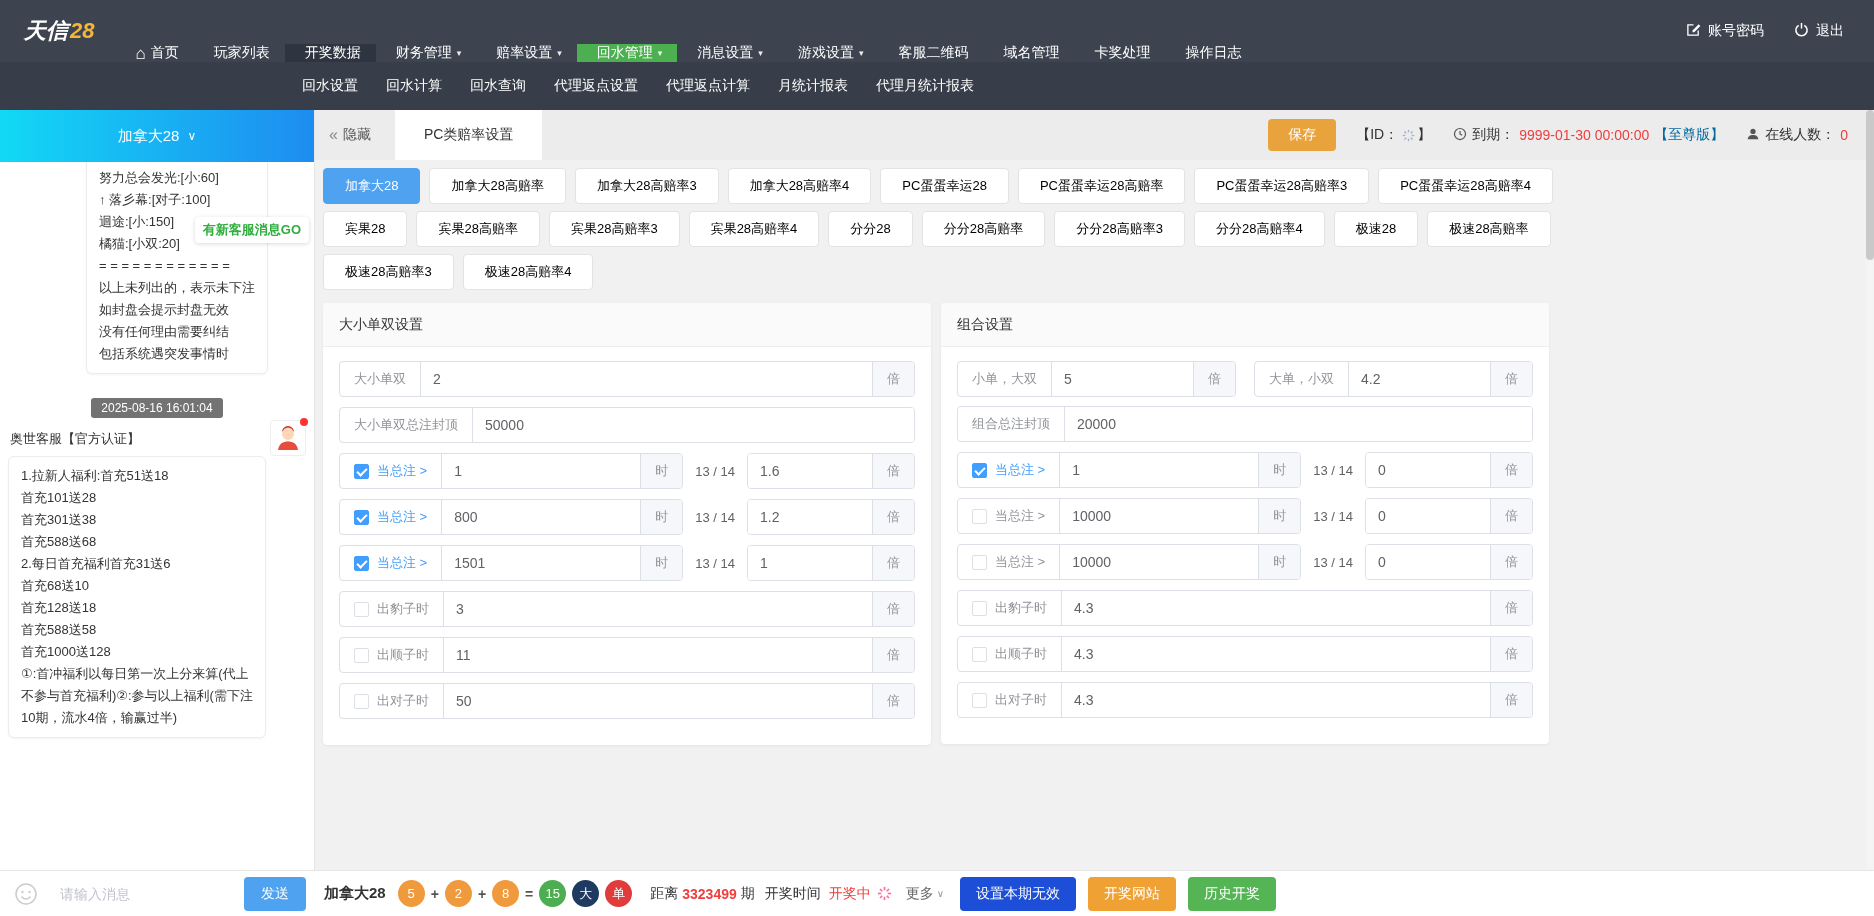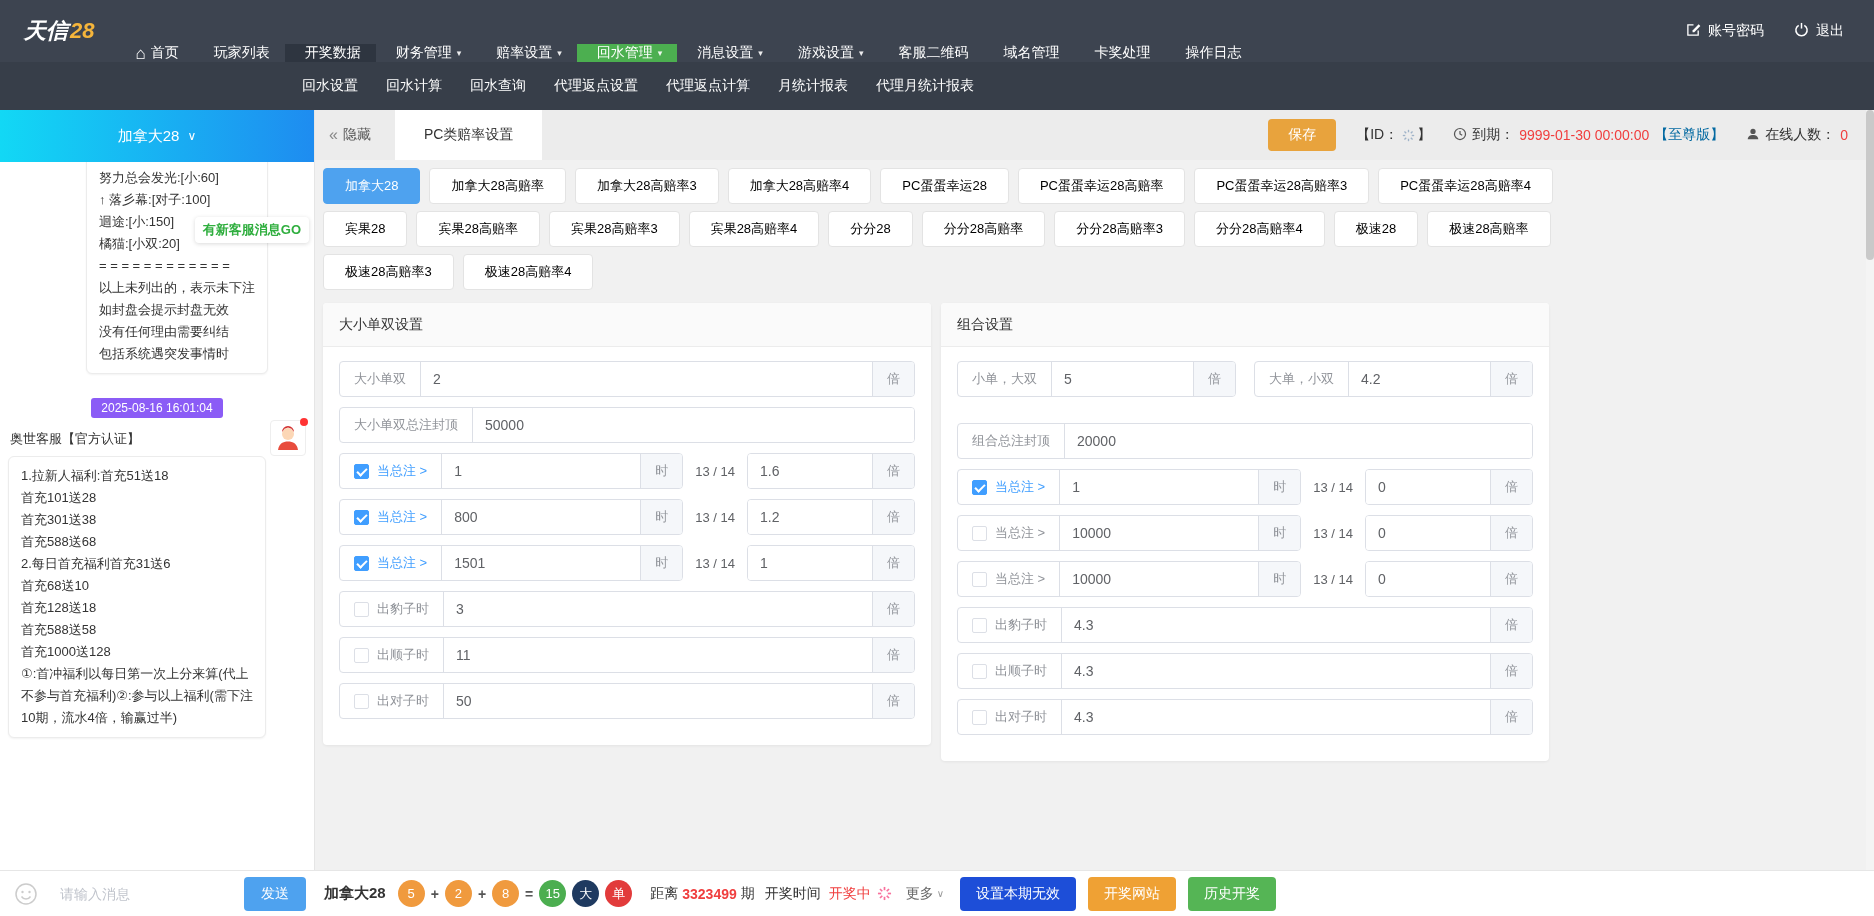--- a/index.html
+++ b/index.html
@@ -26,21 +26,21 @@
 
 
 .sidebar{position:absolute;left:0;top:110px;width:315px;bottom:46px;background:#fff;border-right:1px solid #e5e5e5}
 .room-header{height:52px;background:linear-gradient(90deg,#12d8f5,#1e8cf0);color:#fff;display:flex;align-items:center;justify-content:center;font-size:15px;gap:8px;cursor:pointer}
 .room-caret{font-size:12px}
 .chat-area{position:absolute;top:52px;left:0;right:0;bottom:0;overflow:hidden;display:flex;flex-direction:column}
 .bubble{background:#fff;border:1px solid #ececec;border-radius:6px;padding:8px 12px;font-size:13px;line-height:22px;color:#333;box-shadow:0 1px 2px rgba(0,0,0,.05)}
 .bubble-right{margin:-24px 46px 0 auto}
 .bubble-left{margin:8px 48px 0 8px}
 .clipped-line{height:20px}
-.chip{align-self:center;margin-top:24px;background:#8b5cf6;color:#fff;font-size:12px;padding:3px 10px;border-radius:3px}
+.chip{align-self:center;margin-top:24px;background:#737373;color:#fff;font-size:12px;padding:3px 10px;border-radius:3px}
 .sender{margin:12px 0 0 10px;font-size:13px;color:#333}
 .cs-tooltip{position:absolute;top:55px;right:5px;background:#fff;color:#2fae3e;font-weight:bold;font-size:13px;padding:4px 8px;border-radius:4px;box-shadow:0 1px 4px rgba(0,0,0,.15);cursor:pointer;white-space:nowrap}
 .cs-avatar{position:absolute;top:258px;right:8px;width:36px;height:36px;background:#fff;border:1px solid #eee;border-radius:4px;display:flex;align-items:center;justify-content:center;cursor:pointer}
 .cs-avatar::after{content:"";position:absolute;top:-3px;right:-3px;width:8px;height:8px;background:#f33;border-radius:50%}
 
 
 .main{position:absolute;left:315px;top:110px;right:0;bottom:46px;background:#f1f1f1;overflow:hidden}
 .main-header{height:50px;background:#ececec;display:flex;align-items:center}
 .hide-btn{display:flex;align-items:center;gap:5px;margin-left:14px;background:none;border:none;font-size:14px;color:#555;cursor:pointer;font-family:inherit}
 .laquo{font-size:16px;color:#888}
@@ -56,21 +56,21 @@
 .tabs-wrap{padding:8px 0 0 8px}
 .tab-row{display:flex;gap:9px;margin-bottom:7px}
 .gtab{height:36px;padding:0 21px;background:#fff;border:1px solid #e3e3e3;border-radius:4px;font-size:13px;color:#000000;cursor:pointer;white-space:nowrap;font-family:inherit}
 .gtab.active{background:#4ea2ef;border-color:#4ea2ef;color:#fff}
 
 .panels{display:flex;gap:10px;padding:6px 0 0 8px}
 .panel{width:608px;background:#fff;border-radius:4px;box-shadow:0 1px 3px rgba(0,0,0,.06);height:fit-content}
 .panel-header{height:44px;display:flex;align-items:center;padding:0 16px;border-bottom:1px solid #ececec;font-size:14px;color:#333;background:#fafafa;border-radius:4px 4px 0 0}
 .panel-body{padding:14px 16px 16px 16px}
 .row{display:flex;align-items:center;margin-bottom:10px;height:36px}
-.combo-row{display:flex;gap:18px;margin-bottom:26px;height:36px}
+.combo-row{display:flex;gap:18px;margin-bottom:9px;height:36px}
 .combo-row .igroup{flex:1}
 .igroup{display:flex;align-items:stretch;height:36px;border:1px solid #dcdfe6;border-radius:4px;background:#fff;overflow:hidden}
 .igroup.grow{flex:1}
 .cell{display:flex;align-items:center;padding:0 14px;font-size:13px;color:#909399;white-space:nowrap}
 .prepend{border-right:1px solid #dcdfe6}
 .append{border-left:1px solid #dcdfe6;background:#f5f7fa}
 .gi{border:none;outline:none;flex:1;min-width:0;padding:0 12px;font-size:14px;color:#606266;font-family:inherit;background:#fff}
 .chk-cell{gap:8px}
 .checkbox{width:15px;height:15px;border:1px solid #dcdfe6;border-radius:2px;background:#fff;position:relative;cursor:pointer;flex:none}
 .checkbox.checked{background:#409eff;border-color:#409eff}

